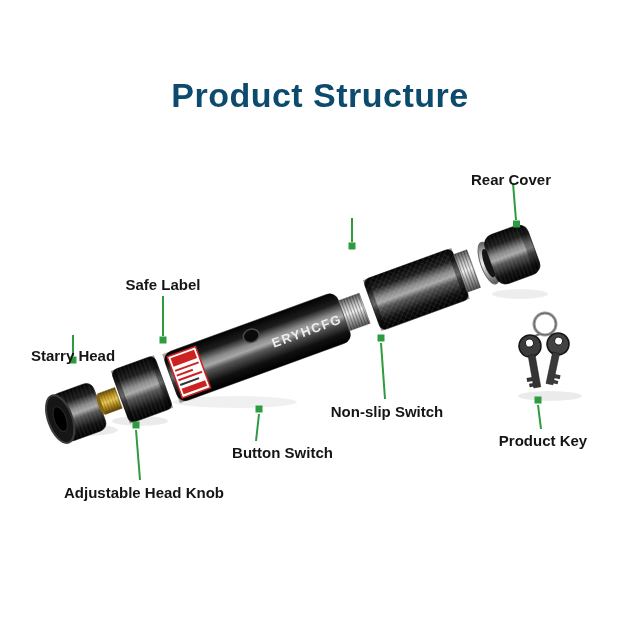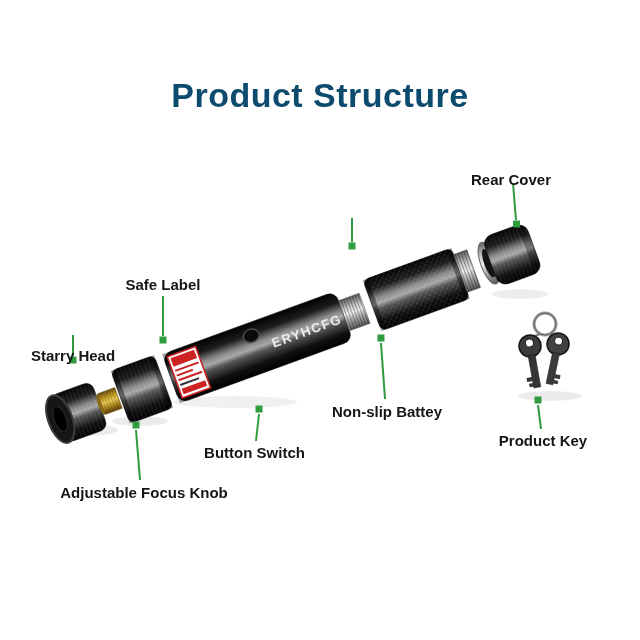--- a/index.html
+++ b/index.html
@@ -217,18 +217,18 @@
       <line class="callout-line" x1="140" y1="480" x2="136" y2="430"></line>
       <rect class="callout-marker" x="132.5" y="421.5" width="7" height="7"></rect>
     </g>
   </svg>
 
   <div class="page-title">Product Structure</div>
 
   <div class="part-label" style="left:511px; top:171px;">Rear Cover</div>
   <div class="part-label" style="left:163px; top:276px;">Safe Label</div>
   <div class="part-label" style="left:73px; top:315px;margin-top:32px;">Starry Head</div>
-  <div class="part-label" style="left:387px; top:403px;">Non-slip Battey</div>
-  <div class="part-label" style="left:240px; top:444px;padding-left:29px;">Button Switch</div>
+  <div class="part-label" style="left:387px; top:403px;">Non-slip Switch</div>
+  <div class="part-label" style="left:268px; top:444px;padding-left:29px;">Button Switch</div>
   <div class="part-label" style="left:543px; top:432px;">Product Key</div>
-  <div class="part-label" style="left:144px; top:484px;">Adjustable Focus Knob</div>
+  <div class="part-label" style="left:144px; top:484px;">Adjustable Head Knob</div>
 
 </div>
 
 </body></html>

